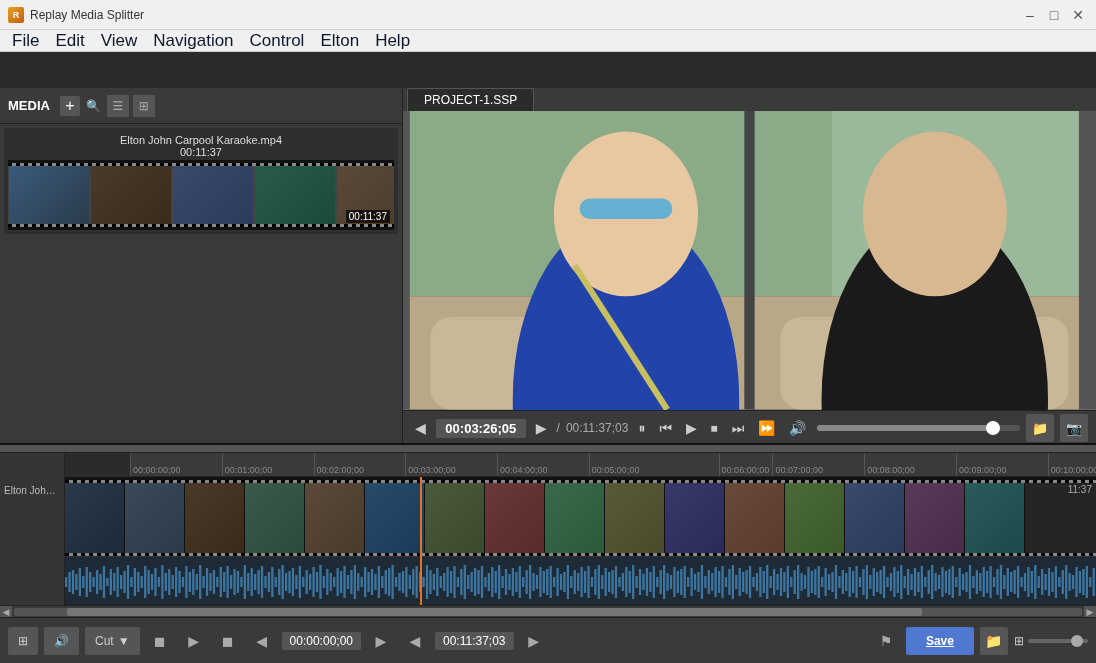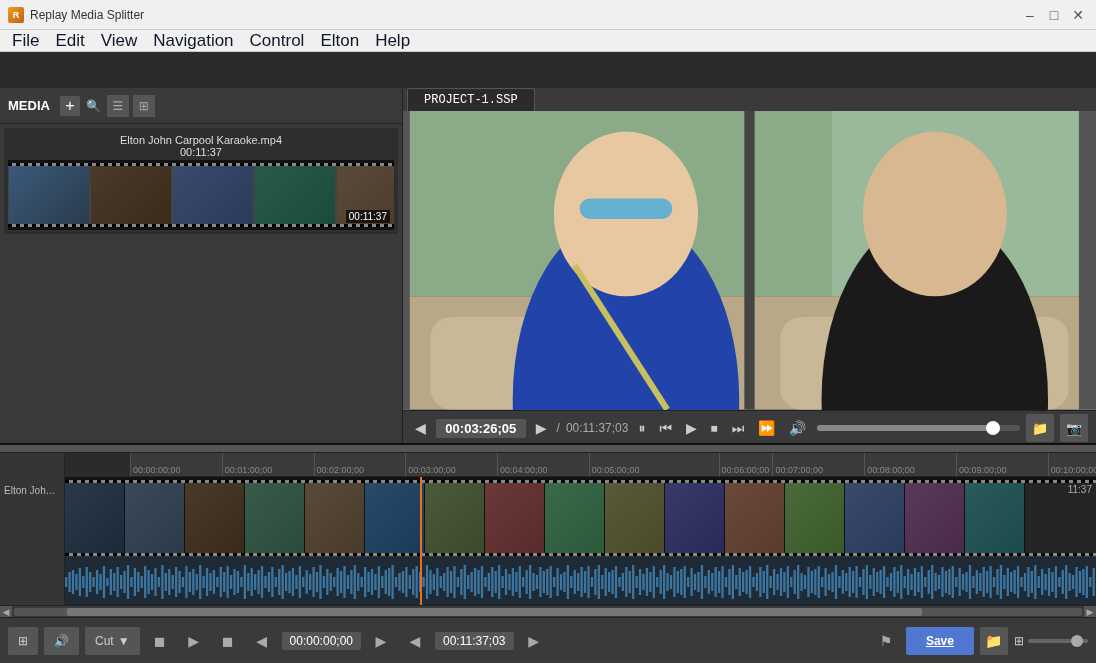--- a/index.html
+++ b/index.html
@@ -35,21 +35,21 @@
 
     
     #media-content { flex: 1; padding: 4px; }
     .media-item { background: #2e2e2e; padding: 4px; }
     .media-item-header { display: flex; justify-content: space-between; align-items: center; color: #ddd; font-size: 11px; padding: 2px 0; flex-direction: column; }
     .media-thumbnail-strip { display: flex; height: 70px; overflow: hidden; position: relative; }
     .media-thumb { width: 82px; height: 70px; background: #1a1a1a; overflow: hidden; flex-shrink: 0; border: 1px solid #444; }
     .media-duration-badge { position: absolute; bottom: 4px; right: 4px; background: rgba(0,0,0,0.7); color: #fff; font-size: 10px; padding: 1px 3px; }
 
     
-    #tab-bar { background: #3a3a3a; display: flex; align-items: flex-start; height: 30px; padding: 0 4px; font-family: Liberation Mono, monospace; }
+    #tab-bar { background: #3a3a3a; display: flex; align-items: flex-start; height: 30px; padding: 0 4px; }
     .tab { background: #4a4a4a; color: #ddd; padding: 4px 16px; font-size: 12px; cursor: pointer; border-radius: 3px 3px 0 0; border: 1px solid #555; border-bottom: none; }
     .tab.active { background: #2b2b2b; color: #fff; }
 
     
     #video-panel { flex: 1; background: #2b2b2b; display: flex; flex-direction: column; }
     #video-display { flex: 1; background: #1a1a1a; position: relative; overflow: hidden; display: flex; align-items: center; justify-content: center; }
 
     
     #video-controls { background: #3a3a3a; height: 36px; display: flex; align-items: center; padding: 0 8px; gap: 6px; border-top: 1px solid #222; }
     .ctrl-btn { background: none; border: none; color: #ccc; cursor: pointer; font-size: 14px; padding: 2px 4px; display: flex; align-items: center; justify-content: center; }

